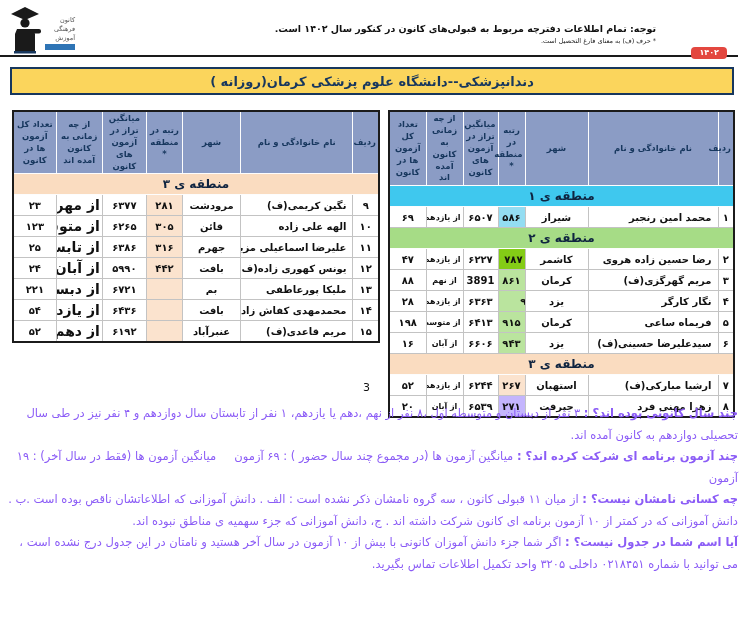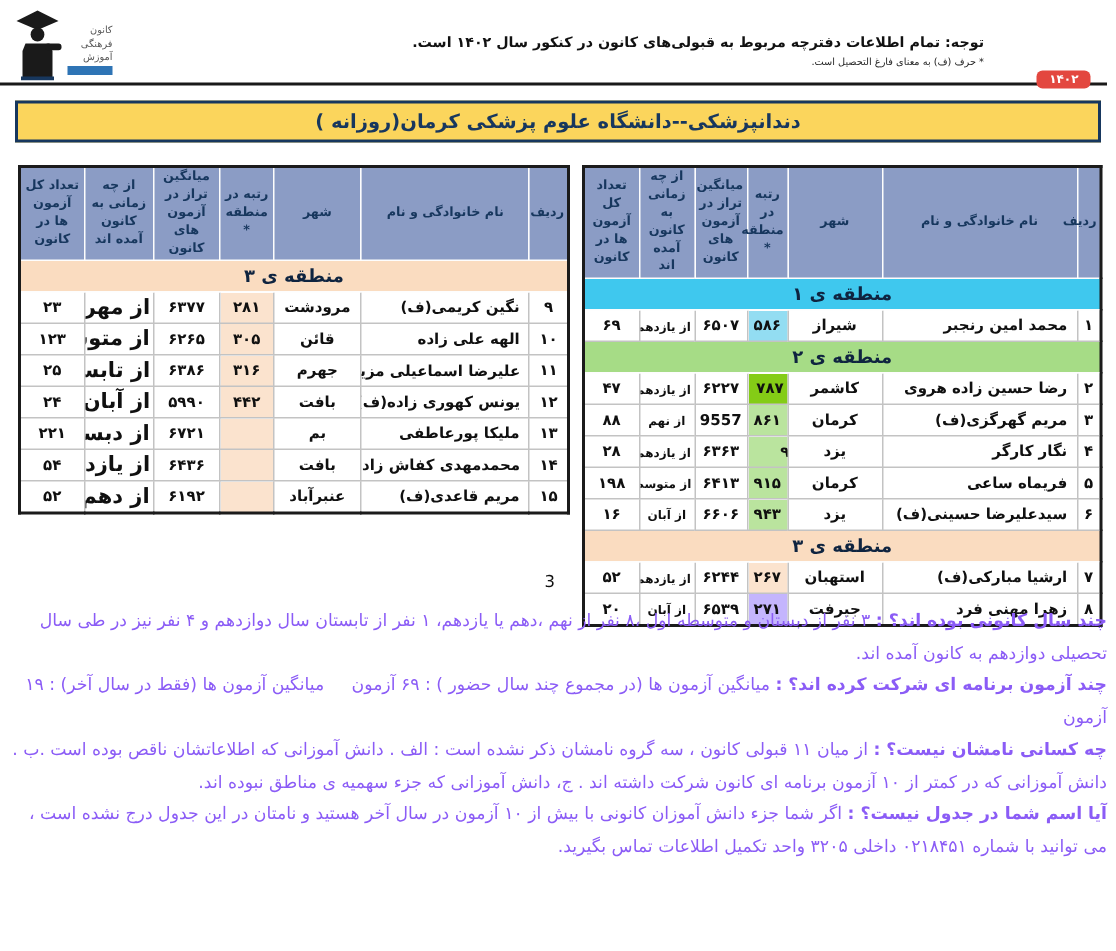--- a/index.html
+++ b/index.html
@@ -130,21 +130,21 @@
           <td class="c-rank" style="background: #84cc16; text-align: right;">۷۸۷</td>
           <td class="c-avg">۶۲۲۷</td>
           <td class="c-since">از یازدهم</td>
           <td class="c-count">۴۷</td>
         </tr>
         <tr>
           <td class="c-radif">۳</td>
           <td class="c-name">مریم گهرگزی(ف)</td>
           <td class="c-city">کرمان</td>
           <td class="c-rank" style="background: rgb(186, 228, 158);">۸۶۱</td>
-          <td class="c-avg">9557</td>
+          <td class="c-avg">3891</td>
           <td class="c-since">از نهم</td>
           <td class="c-count">۸۸</td>
         </tr>
         <tr>
           <td class="c-radif">۴</td>
           <td class="c-name">نگار کارگر</td>
           <td class="c-city">یزد</td>
           <td class="c-rank" style="background: rgb(186, 228, 158); padding-left: 40px;">۹۰۶</td>
           <td class="c-avg">۶۳۶۳</td>
           <td class="c-since">از یازدهم</td>

